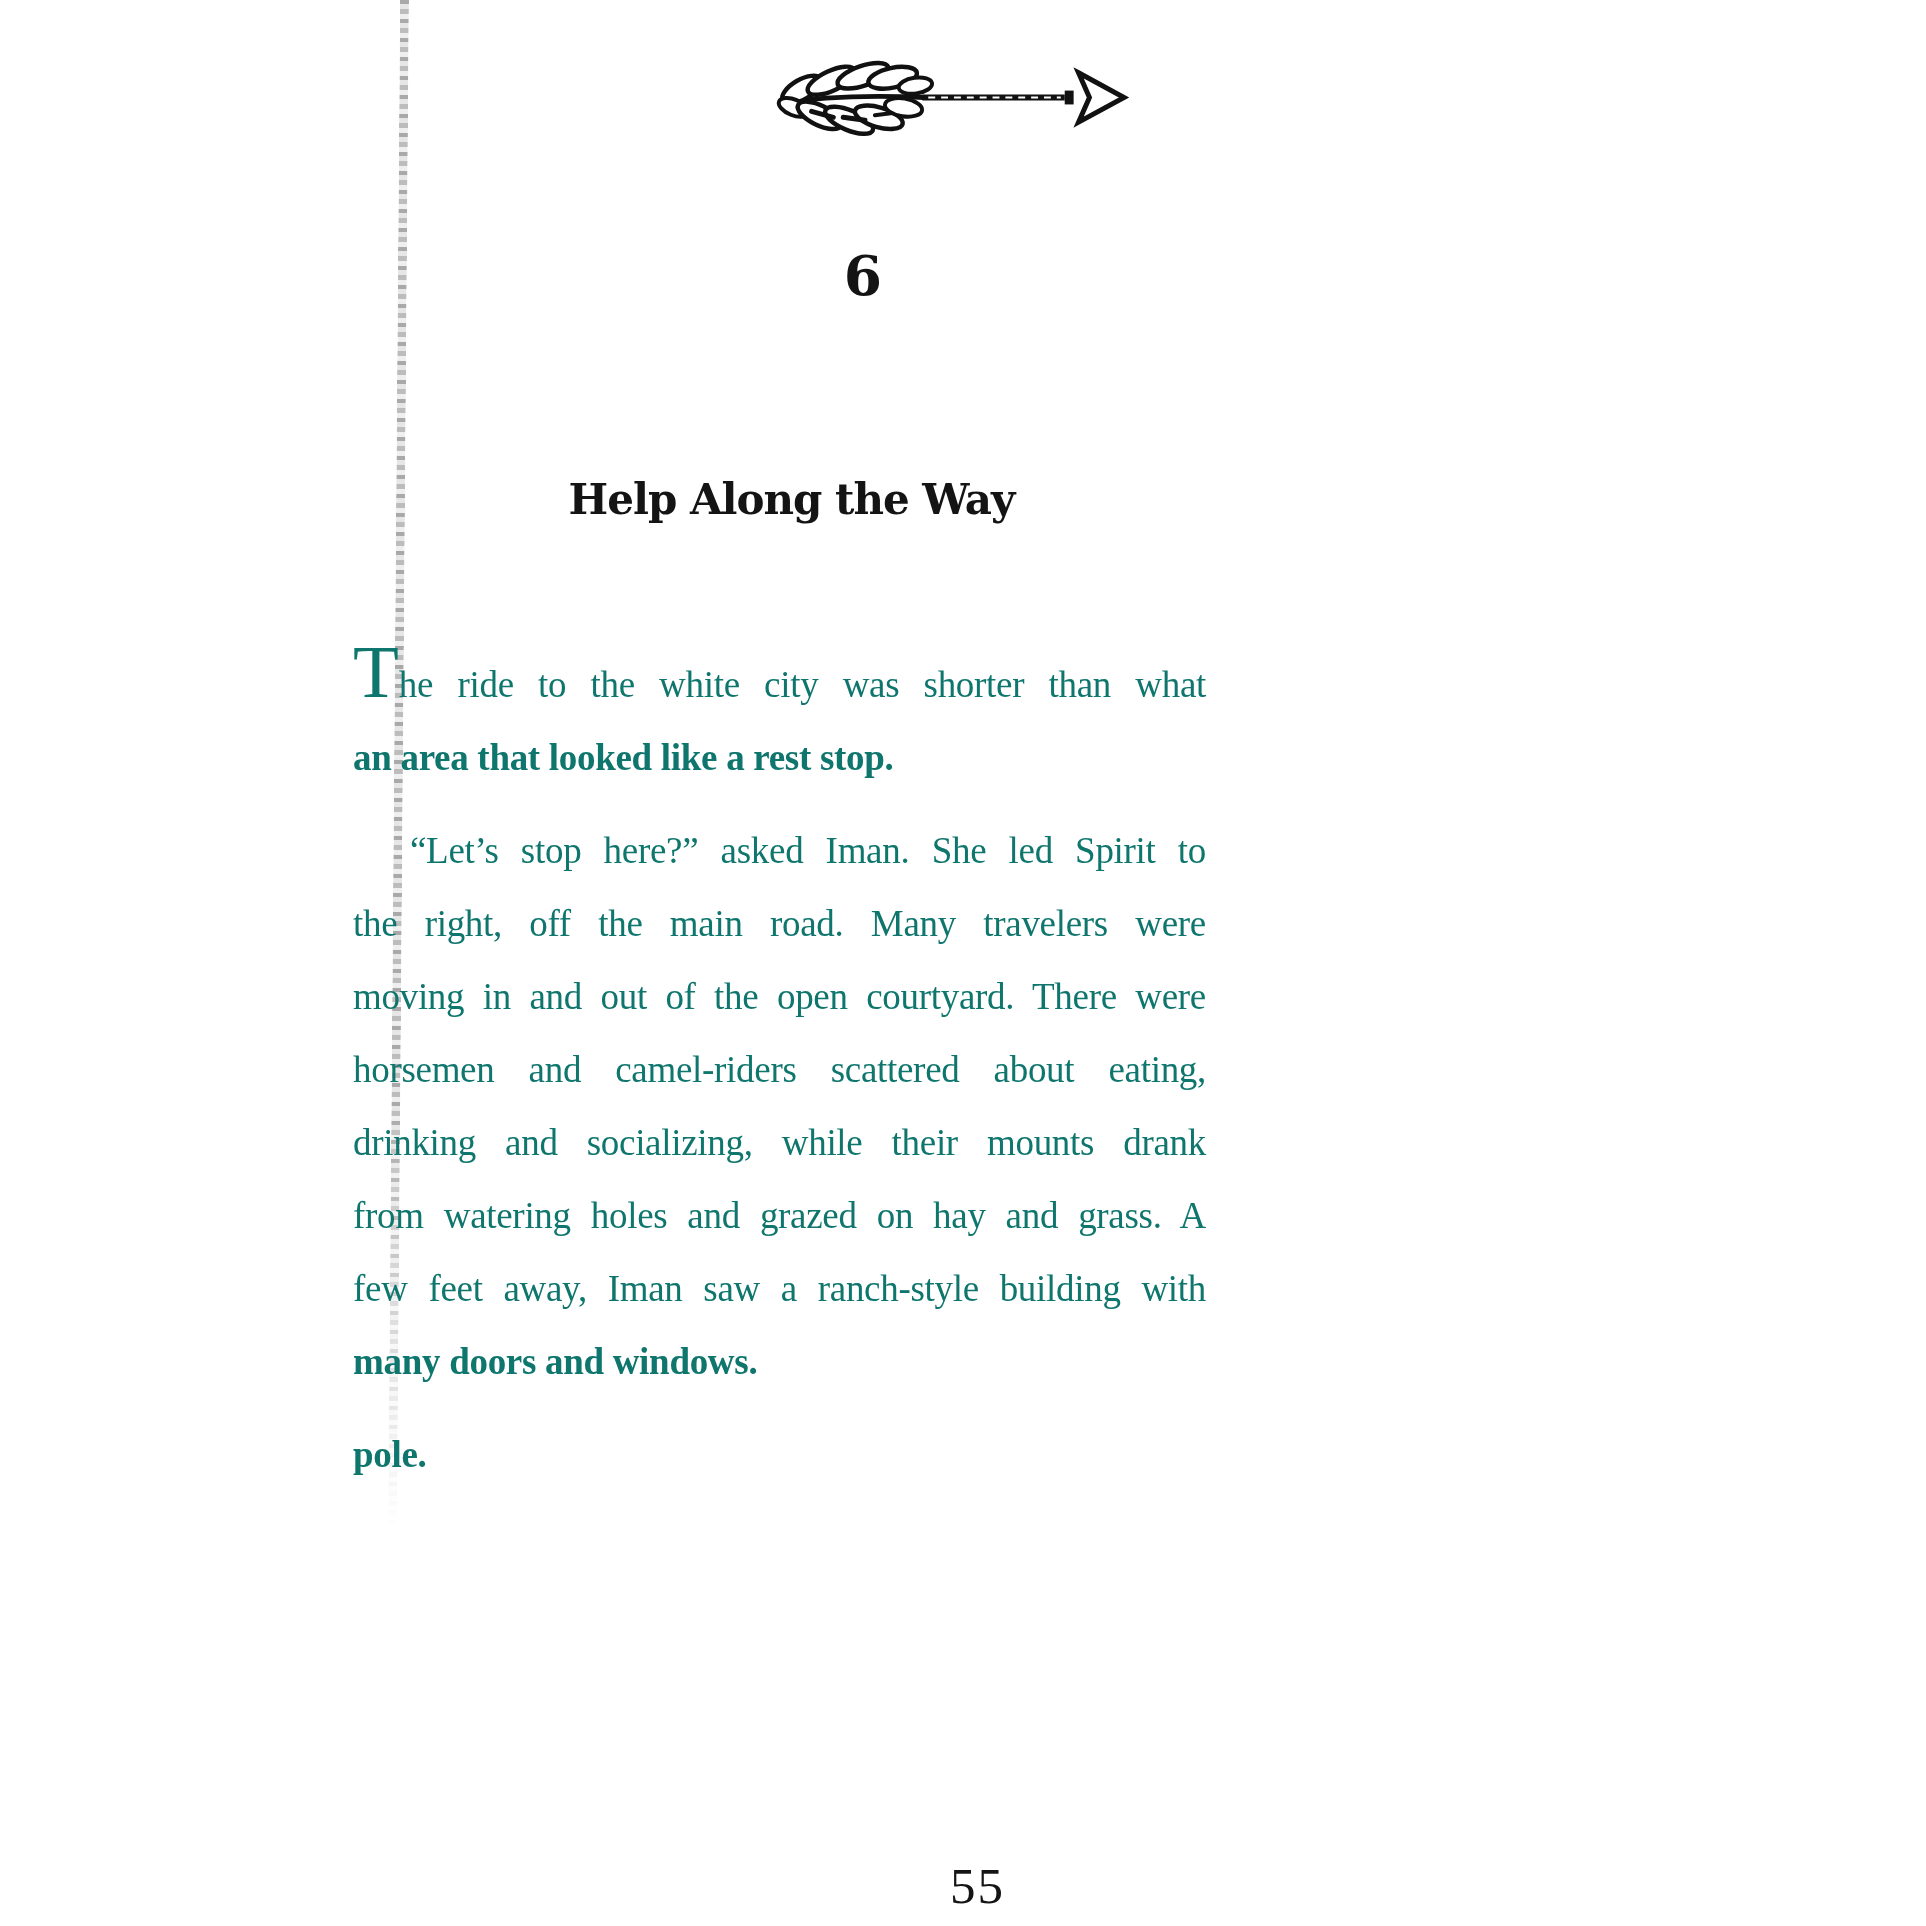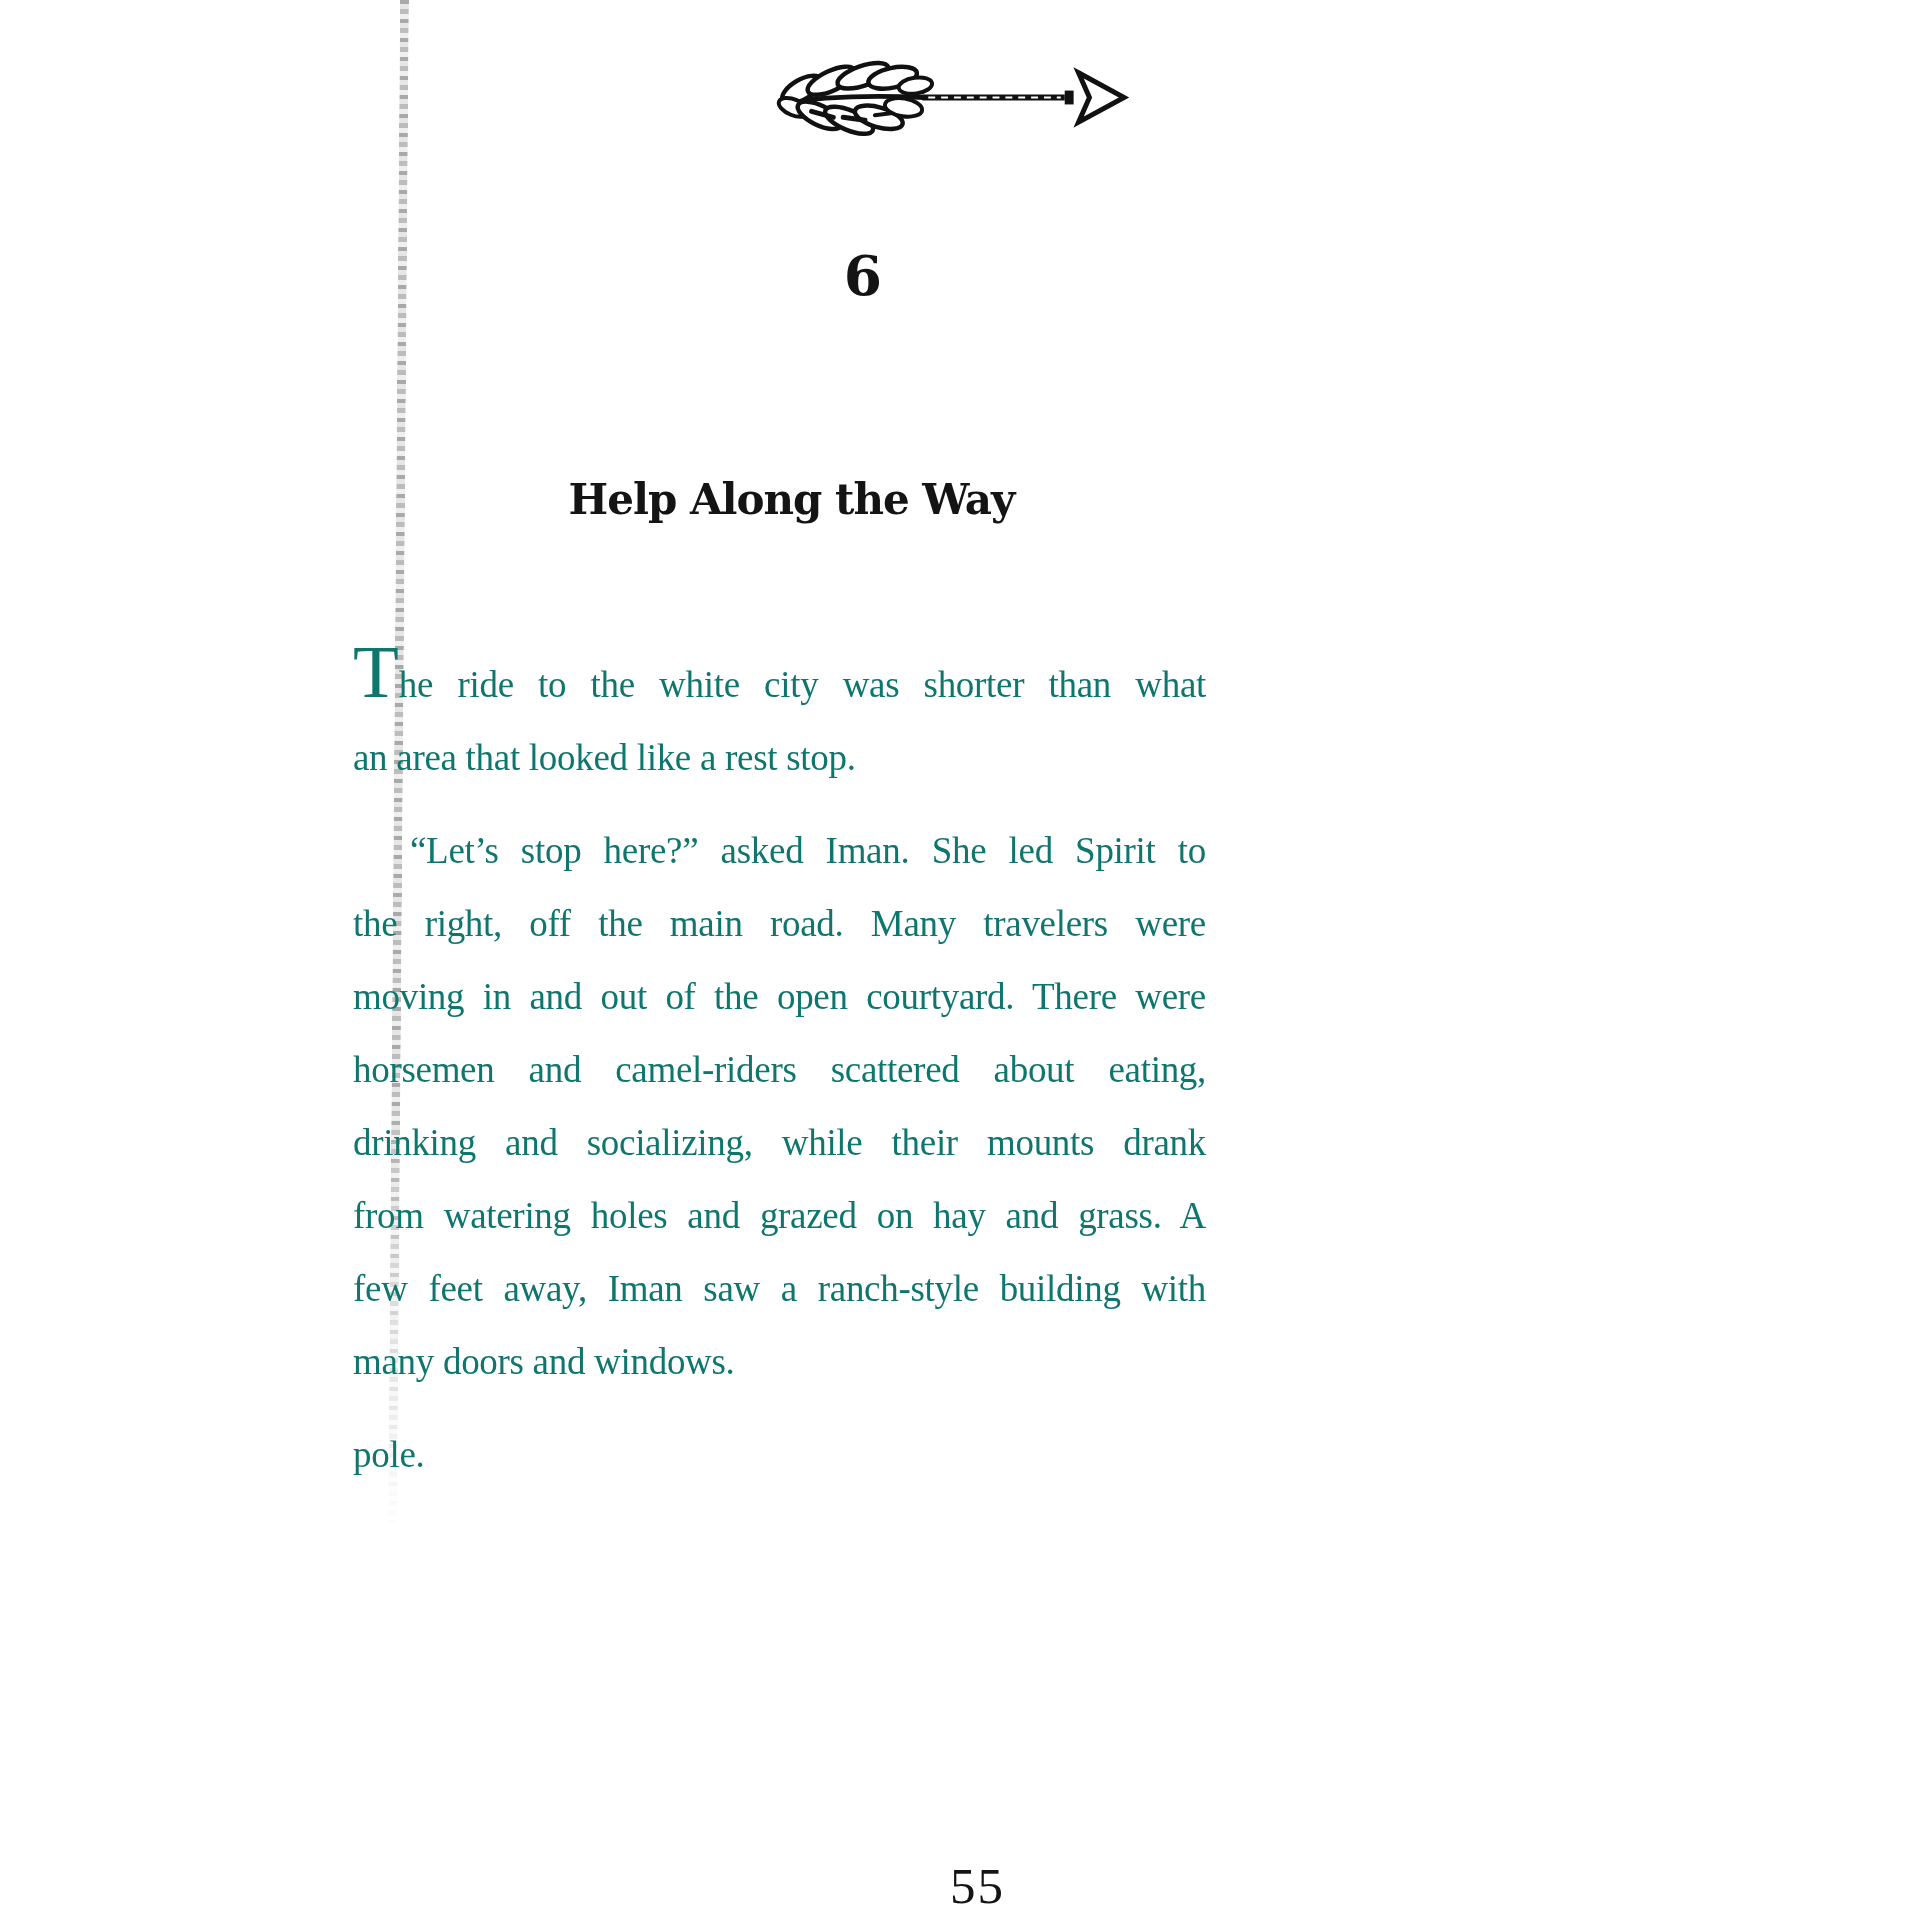--- a/index.html
+++ b/index.html
@@ -90,20 +90,21 @@
   .para + .para { margin-top: 20px; }
 
   .ln {
     text-align: justify;
     text-align-last: justify;
     height: 73px;
     overflow: visible;
   }
   .ln.last {
     text-align-last: left;
+    font-weight: bold;
   }
   .ln.indent {
     padding-left: 57px;
   }
 
   .drop-cap {
     font-size: 75px;
     line-height: 0;
     letter-spacing: 0;
     font-family: "Liberation Serif", serif;

